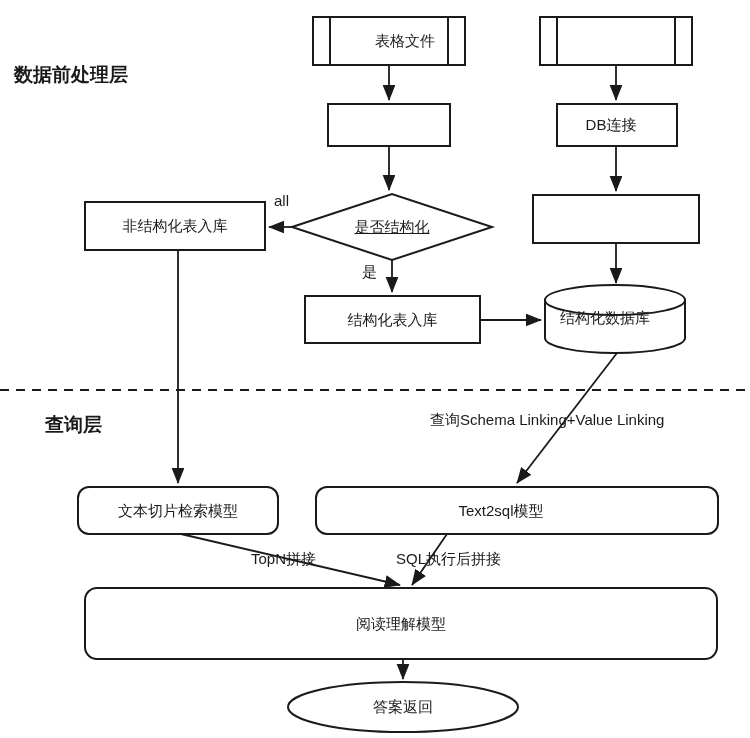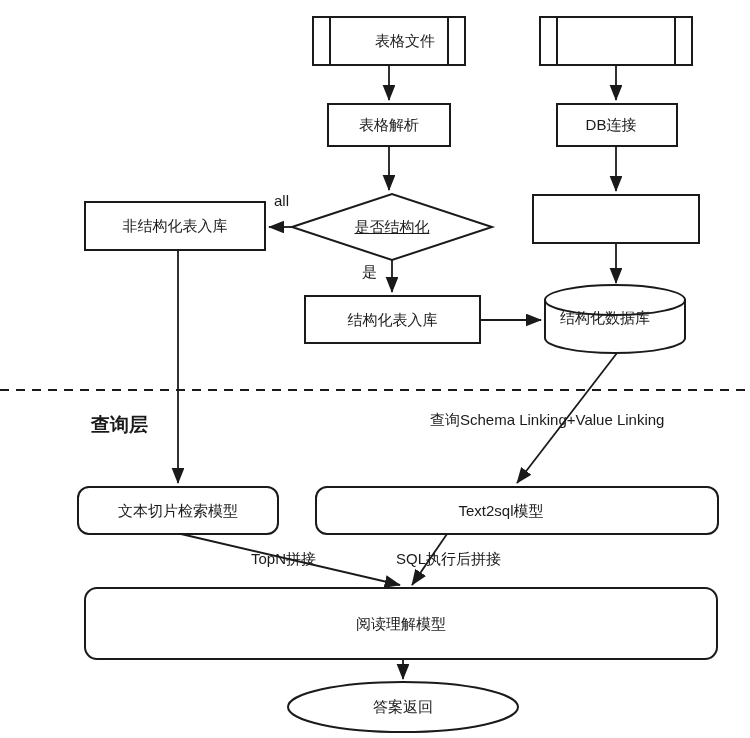--- a/index.html
+++ b/index.html
@@ -129,24 +129,24 @@
       <line x1="181" y1="534" x2="400" y2="585" marker-end="url(#arrow)"></line>
 
       <line x1="447" y1="534" x2="412" y2="585" marker-end="url(#arrow)"></line>
 
       <line x1="403" y1="659" x2="403" y2="679" marker-end="url(#arrow)"></line>
     </g>
 
     <line x1="0" y1="390" x2="750" y2="390" stroke="#1a1a1a" stroke-width="2" stroke-dasharray="9 7"></line>
   </svg>
 
-  <div class="layer-title" style="left:45px; top:412px;margin-left:46px;">查询层</div>
+  <div class="layer-title" style="left:14px; top:62px;">数据前处理层</div>
+  <div class="layer-title" style="left:45px; top:412px;">查询层</div>
 
   <div class="node-text" style="left:313px; top:17px; width:184px; height:48px;">表格文件</div>
-  <div class="node-text" style="left:328px; top:104px; width:122px; height:42px;">表格解析</div>
   <div class="node-text" style="left:557px; top:104px; width:108px; height:42px;">DB连接</div>
   <div class="node-text" style="left:292px; top:203px; width:200px; height:48px;text-decoration:underline;">是否结构化</div>
   <div class="node-text" style="left:85px; top:202px; width:180px; height:48px;">非结构化表入库</div>
   <div class="node-text" style="left:305px; top:296px; width:175px; height:47px;">结构化表入库</div>
   <div class="node-text" style="left:545px; top:296px; width:120px; height:44px;font-family:Liberation Serif, serif;">结构化数据库</div>
   <div class="node-text" style="left:78px; top:487px; width:200px; height:47px;">文本切片检索模型</div>
   <div class="node-text" style="left:300px; top:487px; width:402px; height:47px;">Text2sql模型</div>
   <div class="node-text" style="left:85px; top:588px; width:632px; height:71px;">阅读理解模型</div>
   <div class="node-text" style="left:288px; top:682px; width:230px; height:50px;">答案返回</div>
 

